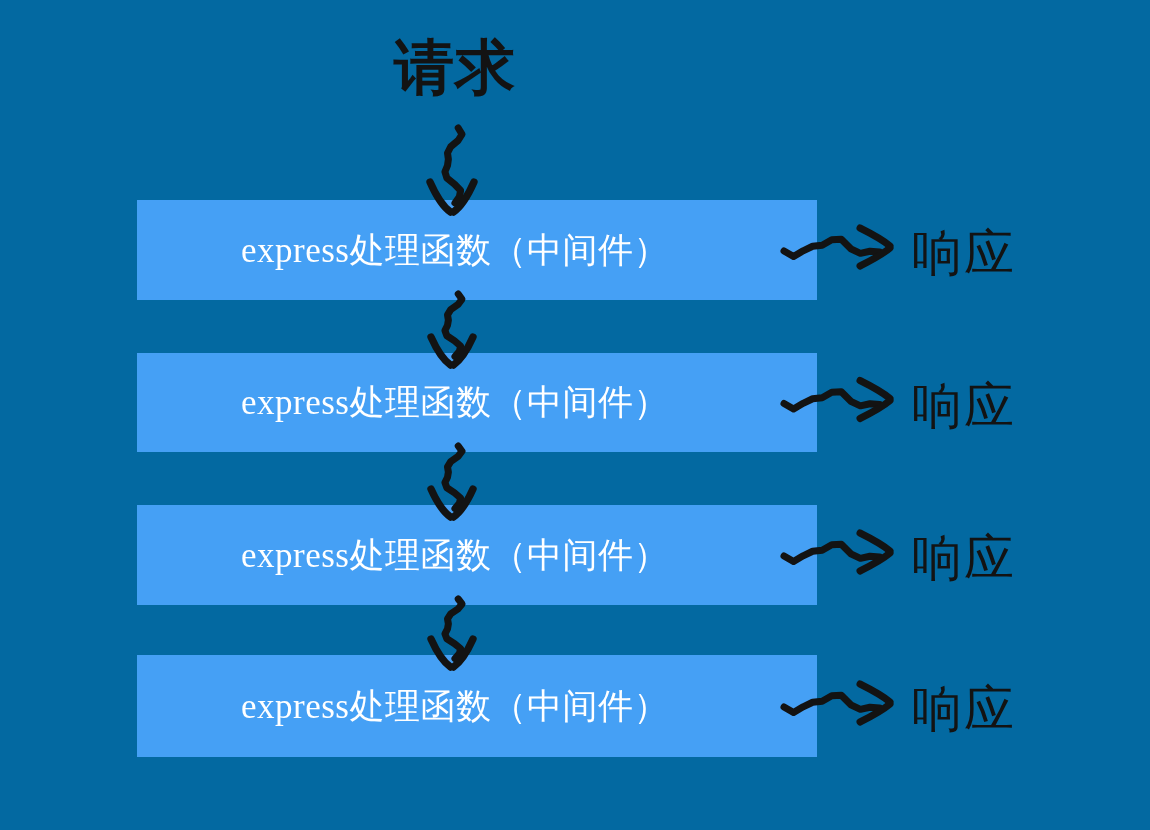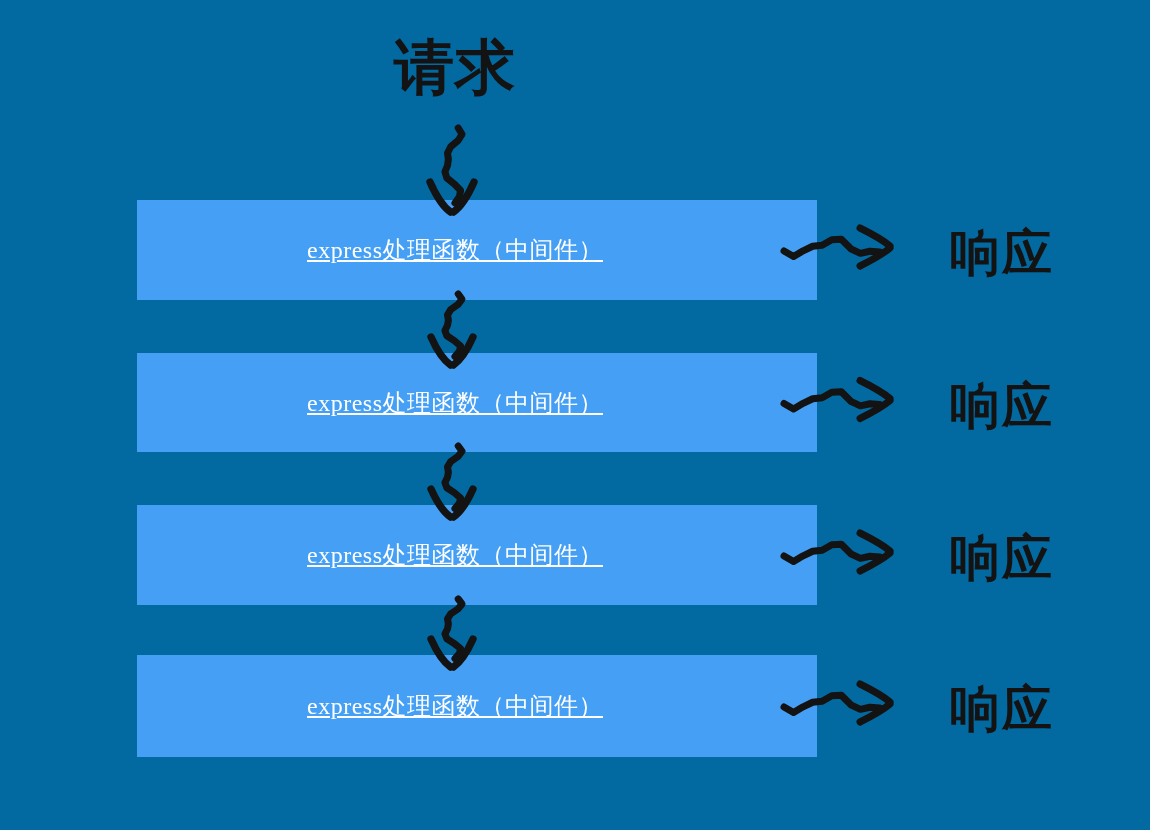--- a/index.html
+++ b/index.html
@@ -41,38 +41,37 @@
     left: 137px;
     width: 680px;
     background: #45a0f5;
     display: flex;
     align-items: center;
     justify-content: center;
   }
   .mw-box-label {
     color: #ffffff;
     font-family: "Liberation Serif", "DejaVu Serif", serif;
-    font-size: 24px;
+    font-size: 35px;
     font-weight: 400;
     line-height: 1;
     letter-spacing: 0.5px;
     white-space: nowrap;
     transform: translateX(-22px);
-    text-decoration: underline;
   }
 
   
   .response-label {
     position: absolute;
     left: 912px;
     width: 180px;
-    text-align: center;
+    text-align: left;
     font-family: "Liberation Sans", "DejaVu Sans", sans-serif;
     font-size: 50px;
-    font-weight: 700;
+    font-weight: 400;
     line-height: 1;
     color: #131313;
     letter-spacing: 2px;
     white-space: nowrap;
   }
 
   
   .arrow-layer {
     position: absolute;
     left: 0;

